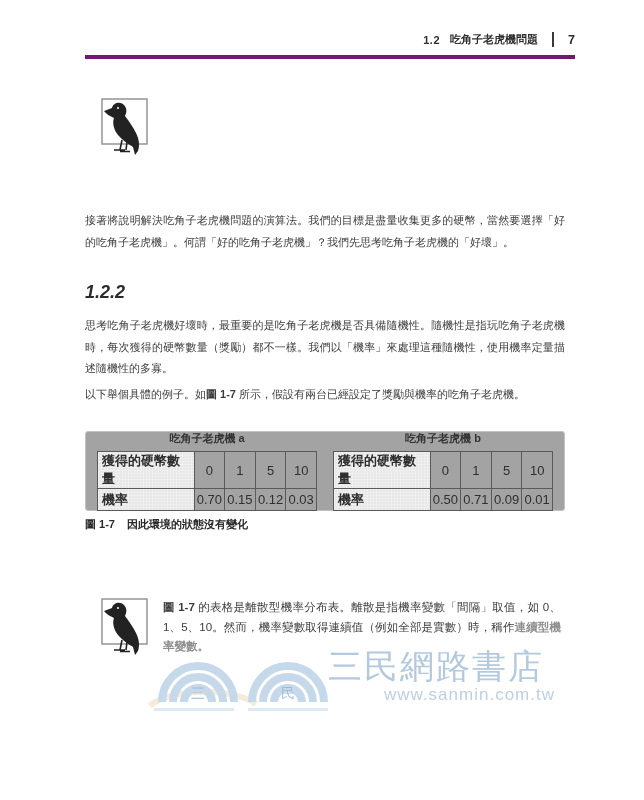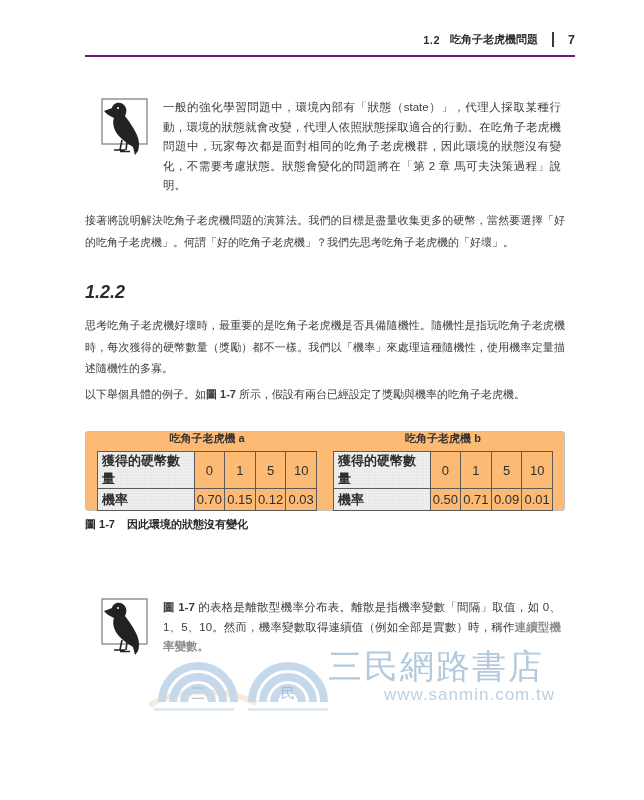--- a/index.html
+++ b/index.html
@@ -2,21 +2,21 @@
 <html><head>
 <meta charset="utf-8">
 <style>
   html,body{margin:0;padding:0;background:#ffffff;}
   .page{position:relative;width:644px;height:800px;background:#ffffff;overflow:hidden;
         font-family:"Liberation Sans","DejaVu Sans",sans-serif;color:#3c3c3c;}
 
   
   .hdr{position:absolute;top:32px;left:85px;width:490px;display:flex;justify-content:flex-end;
        align-items:center;gap:10px;font-size:11px;font-weight:bold;color:#2f2f2f;
-       padding-bottom:8px;border-bottom:2px solid #701a75;}
+       padding-bottom:8px;border-bottom:4px solid #701a75;}
   .hdr-sec{letter-spacing:.5px;}
   .hdr-sep{width:2px;height:15px;background:#3a3a3a;margin:0 4px;}
   .hdr-page{font-size:12.5px;}
 
   
   .note{position:absolute;left:97px;width:464px;display:flex;gap:12px;}
   .note-1{top:98px;}
   .note-2{top:598px;}
   .note-icon{flex:0 0 54px;}
   .note-text{width:398px;font-size:11.5px;line-height:19.5px;text-align:justify;color:#3c3c3c;}
@@ -30,21 +30,21 @@
   .p-dist{top:543px;}
   .b{font-weight:bold;}
   .term-gray{font-weight:bold;}
 
   
   .heading{position:absolute;left:85px;top:282px;display:flex;gap:16px;
            font-size:18px;font-weight:bold;color:#2b2b2b;font-style:italic;}
 
   
   .figure{position:absolute;left:85px;top:431px;width:456px;height:66px;
-          border:1px solid #c2c2c2;border-radius:3px;background:#fdba74;
+          border:1px solid #c2c2c2;border-radius:3px;background:#a3a3a3;
           padding:6px 11px;display:flex;justify-content:space-between;align-items:center;}
   .machine{width:220px;}
   .machine-title{text-align:center;font-size:11px;font-weight:bold;color:#333;margin-bottom:5px;}
   .machine table{border-collapse:collapse;width:100%;}
   .machine td{border:1px solid #5a5a5a;font-size:13px;height:19px;color:#2f2f2f;}
   .machine td.rowhead{width:100px;text-align:left;padding:0 4px;font-weight:bold;
           background-color:#efefef;
           background-image:radial-gradient(#cfcfcf 0.8px, transparent 0.9px);
           background-size:3px 3px;}
   .machine td.val{width:28px;text-align:center;}
@@ -91,21 +91,20 @@
   <div class="note note-1">
     <div class="note-icon">
       <svg width="54" height="58" viewBox="0 0 54 58">
         <rect x="5" y="1" width="45" height="45" fill="#ffffff" stroke="#8d8d8d" stroke-width="1.4"></rect>
         <path fill="#222222" d="M7 13 L15 10 C16 5 23 3 27 7 C30 10 30 14 28 18 C32 23 36 29 39 35 C42 41 43 47 41 53 L38 57 L36 49 C31 46 25 42 21 37 C17 32 15 25 17 20 C13 18 9 16 7 13 Z"></path>
         <path d="M25 42 L23 52 M30 44 L29 52" stroke="#222222" stroke-width="1.6" fill="none"></path>
         <path d="M17 52 L28 52 M23 53.5 L33 53.5" stroke="#222222" stroke-width="1.3" fill="none"></path>
         <circle cx="21" cy="10" r="1" fill="#ffffff"></circle>
       </svg>
     </div>
-    <div class="note-text">一般的強化學習問題中，環境內部有「狀態（state）」，代理人採取某種行動，環境的狀態就會改變，代理人依照狀態採取適合的行動。在吃角子老虎機問題中，玩家每次都是面對相同的吃角子老虎機群，因此環境的狀態沒有變化，不需要考慮狀態。狀態會變化的問題將在「第 2 章 馬可夫決策過程」說明。</div>
   </div>
 
   <div class="para p-intro">接著將說明解決吃角子老虎機問題的演算法。我們的目標是盡量收集更多的硬幣，當然要選擇「好的吃角子老虎機」。何謂「好的吃角子老虎機」？我們先思考吃角子老虎機的「好壞」。</div>
 
   <div class="heading">
     <span>1.2.2</span>
   </div>
 
   <div class="para p-random">思考吃角子老虎機好壞時，最重要的是吃角子老虎機是否具備隨機性。隨機性是指玩吃角子老虎機時，每次獲得的硬幣數量（獎勵）都不一樣。我們以「機率」來處理這種隨機性，使用機率定量描述隨機性的多寡。</div>
 

